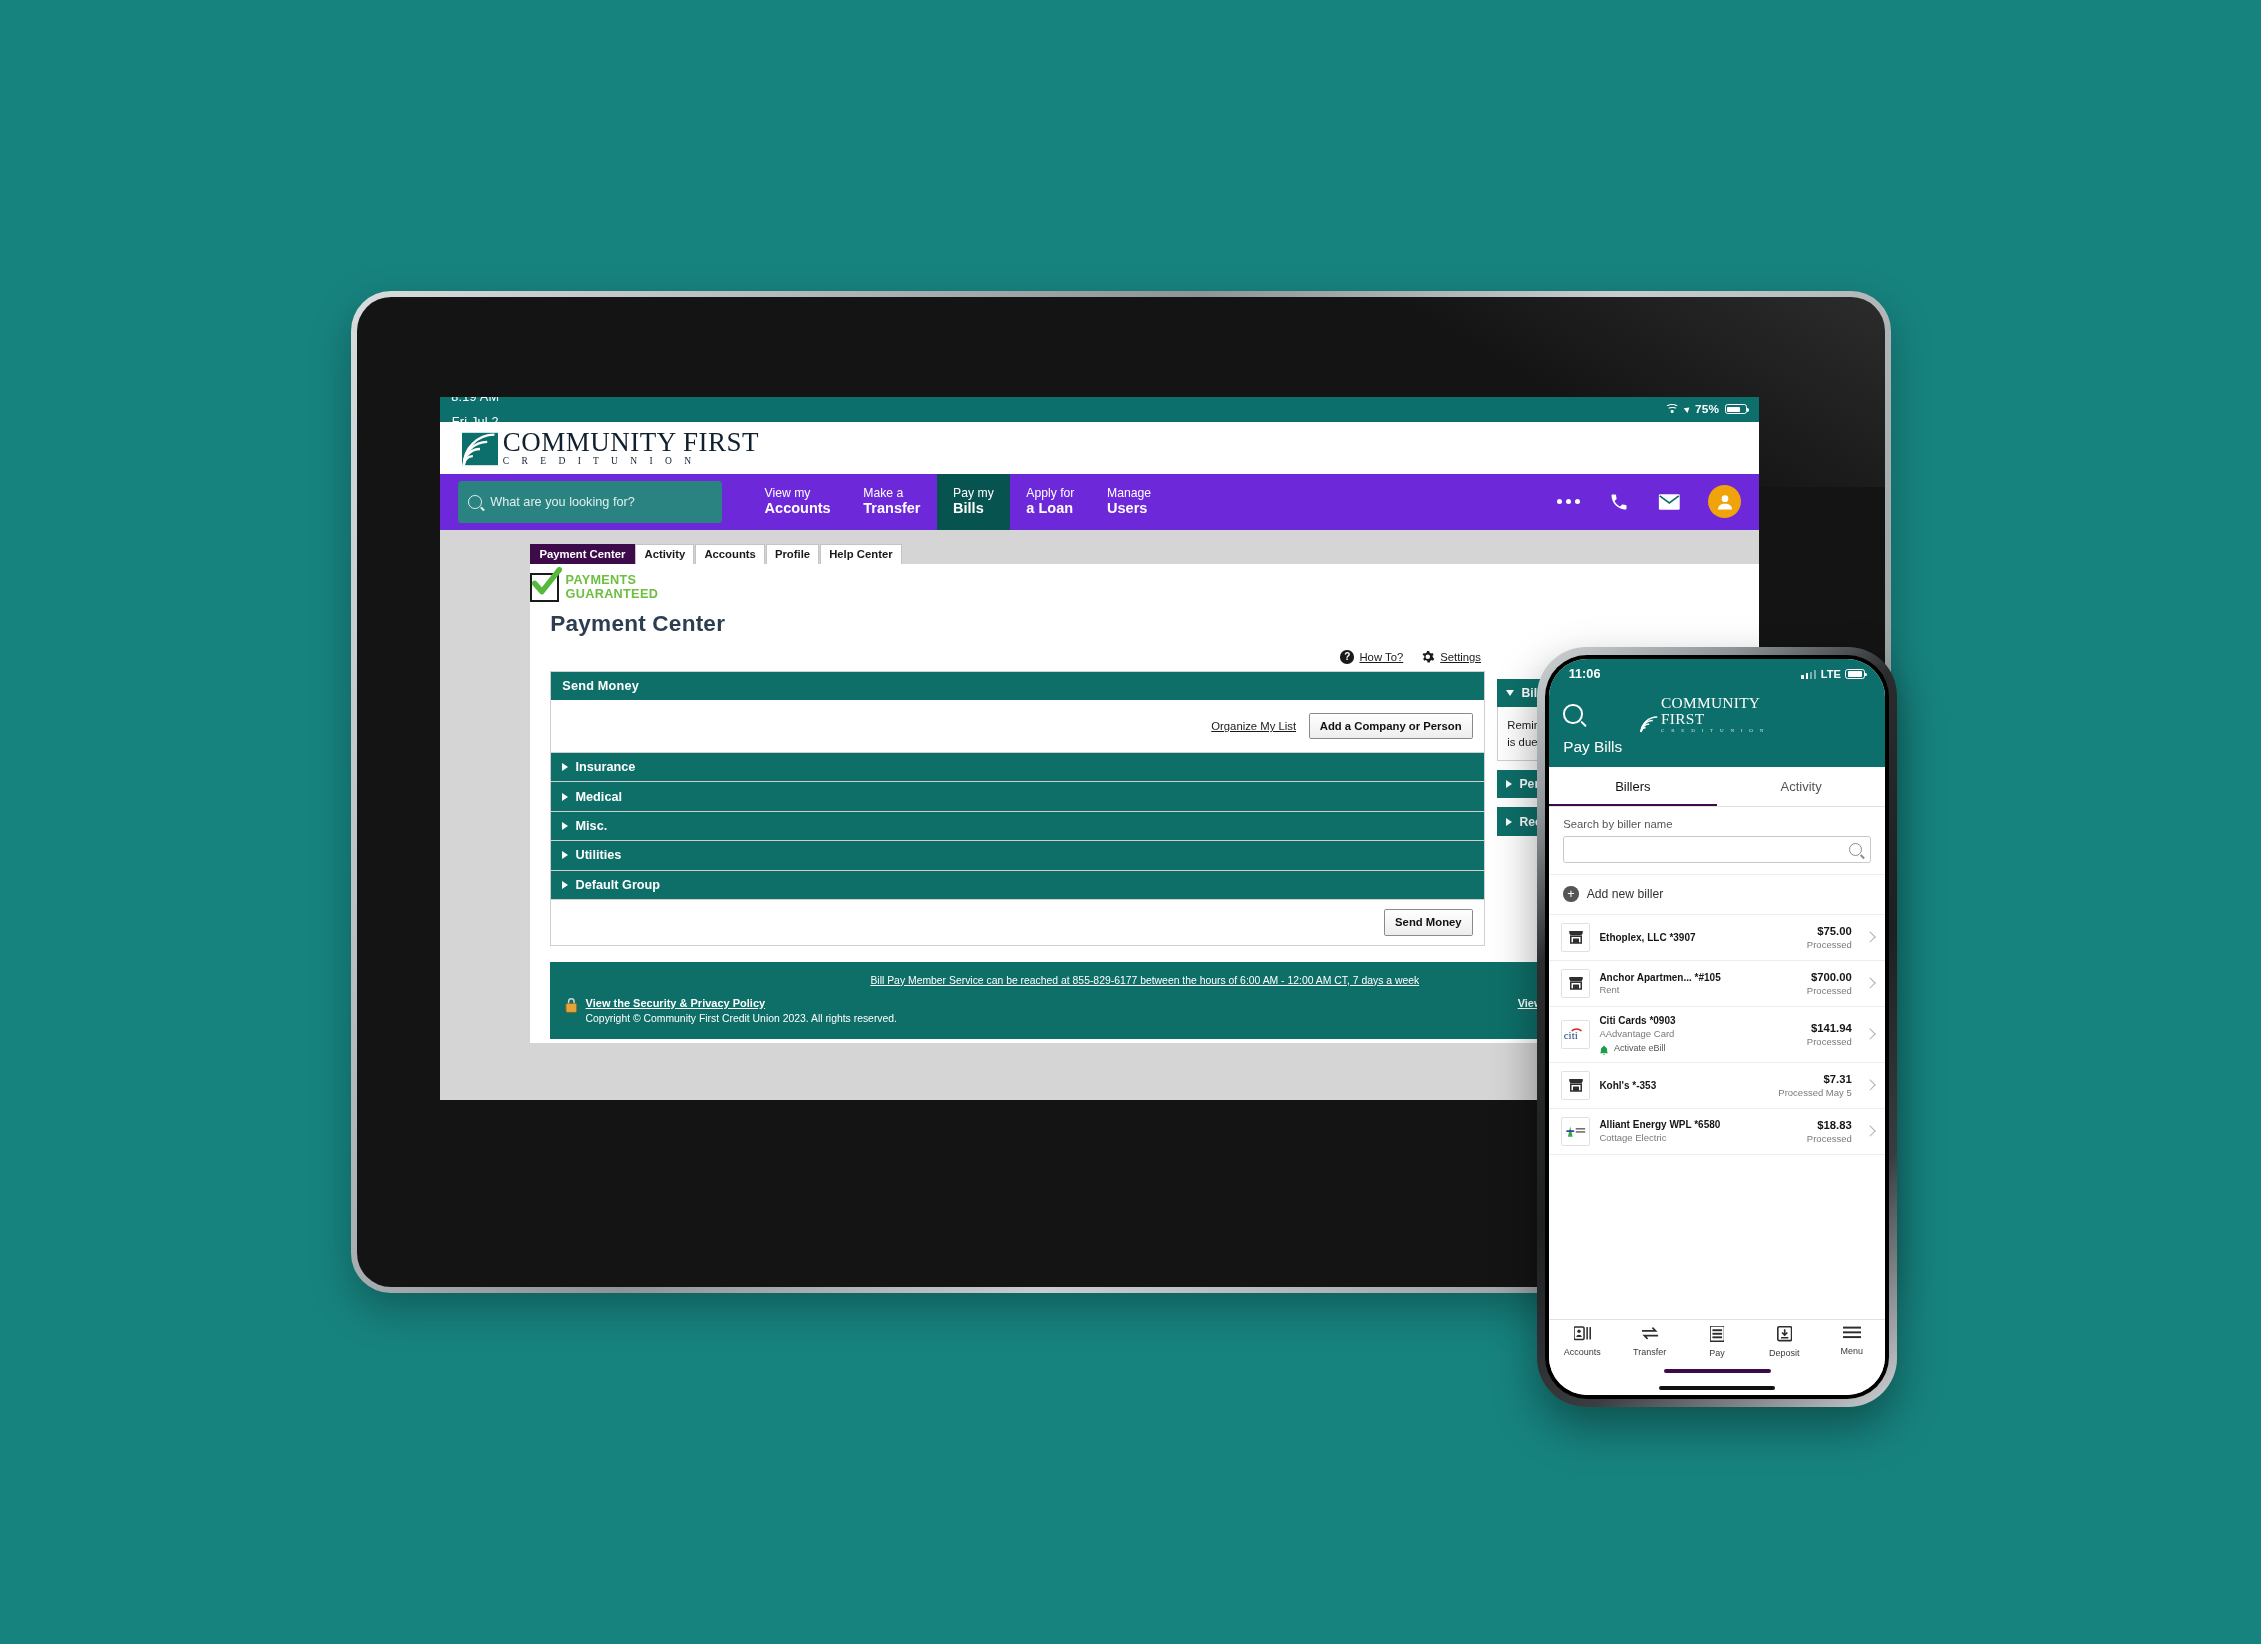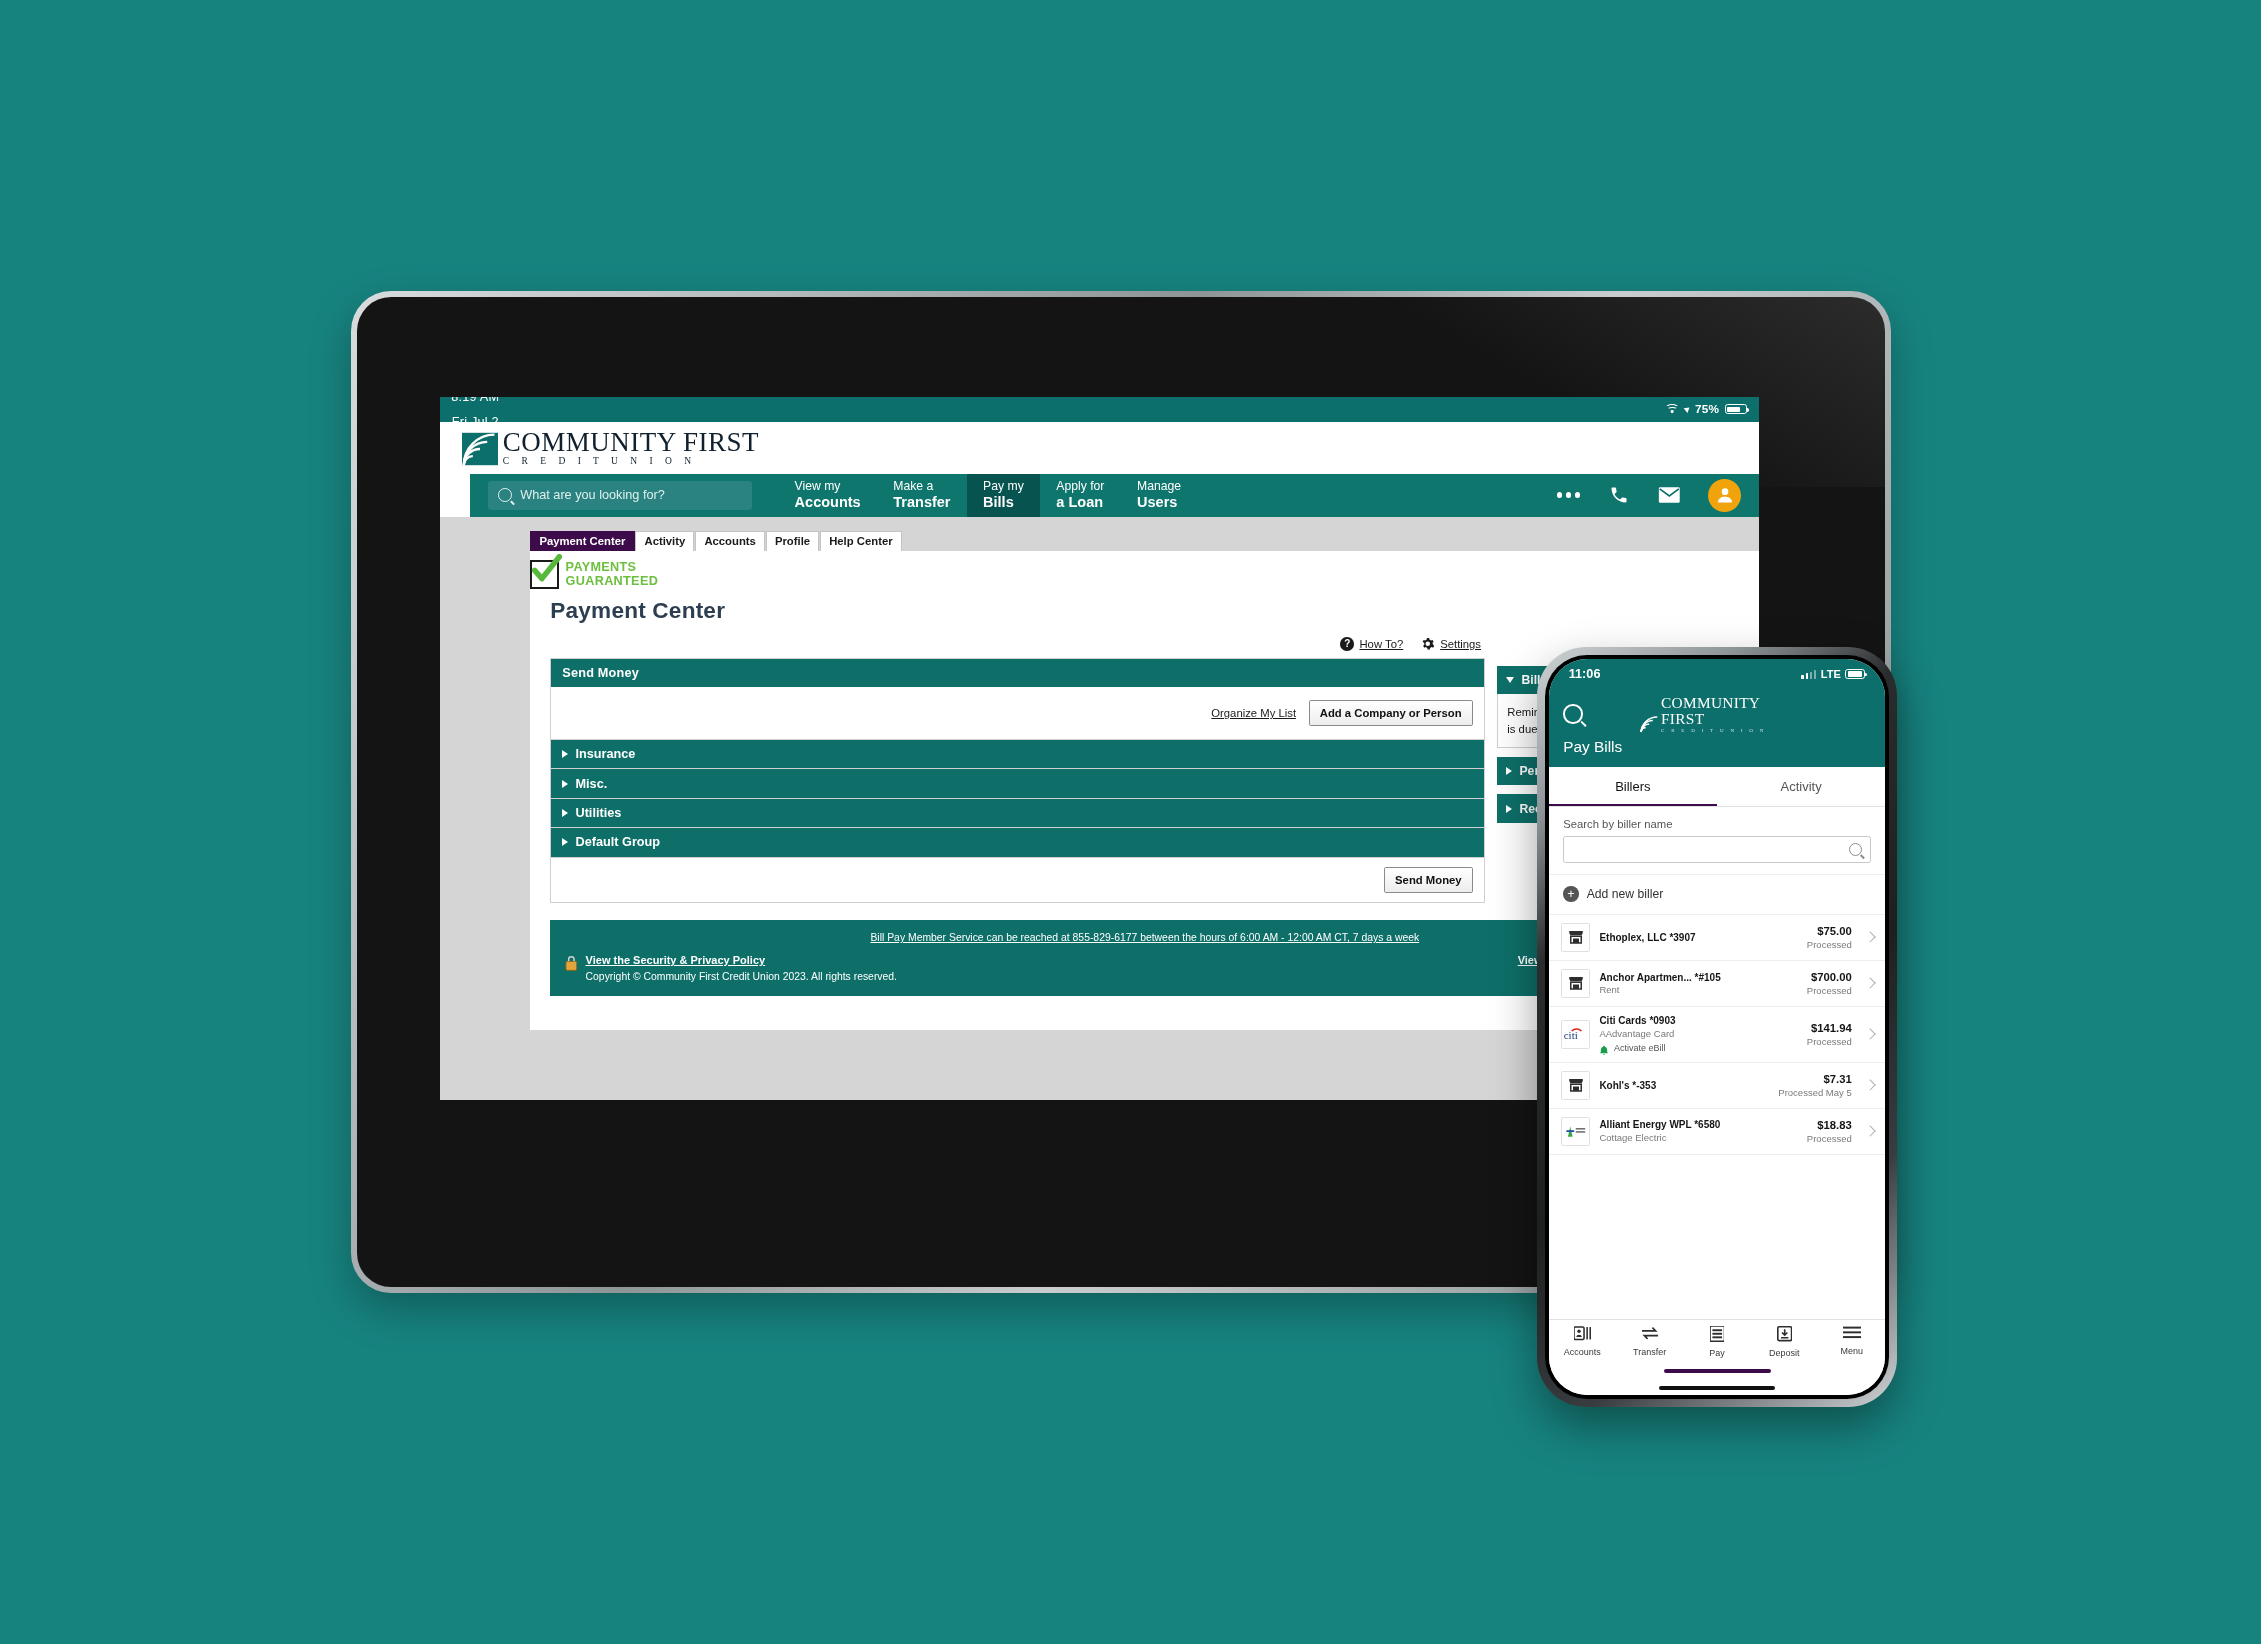--- a/index.html
+++ b/index.html
@@ -55,21 +55,21 @@
   
   .brandbar{height:52px;background:#fff;display:flex;align-items:center;padding-left:22px;}
   .logo-wrap{display:flex;align-items:flex-end;gap:4.5px;}
   .logo-mark{width:36px;height:36px;position:relative;overflow:hidden;}
   .logo-mark svg{display:block;}
   .logo-text{display:flex;flex-direction:column;line-height:1;}
   .logo-main{font-family:"Liberation Serif", serif;font-size:27px;color:#11202e;letter-spacing:0.5px;font-weight:400;}
   .logo-sub{font-family:"Liberation Serif", serif;font-size:9.5px;color:#11202e;letter-spacing:5px;margin-top:1.8px;}
 
   
-  .mainnav{height:43px;background:#0f766e;display:flex;align-items:stretch;position:relative;margin-left:30px;}
+  .mainnav{height:56px;background:#6d28d9;display:flex;align-items:stretch;position:relative;}
   .searchbox{
     margin:7.2px 0 7.2px 18px;width:264px;background:#2a8380;border-radius:3.6px;
     display:flex;align-items:center;gap:8.1px;padding:0 10px;box-sizing:border-box;
     color:#dff0ef;font-size:12.7px;
   }
   .mag{width:11.8px;height:11.8px;border:1.8px solid #dff0ef;border-radius:50%;position:relative;flex:none;}
   .mag::after{content:"";position:absolute;right:-4.5px;bottom:-2.7px;width:5.4px;height:1.8px;background:#dff0ef;transform:rotate(45deg);border-radius:0.9px;}
   .navitems{display:flex;align-items:stretch;margin-left:26px;}
   .navitem{
     padding:0 16.3px;display:flex;flex-direction:column;justify-content:center;
@@ -391,20 +391,24 @@
                       <div class="sendmoney-actions">
                         <span class="link-underline">Organize My List</span>
                         <button class="btn">Add a Company or Person</button>
                       </div>
                     </div>
                   </div>
 
                   <div class="grp">
                     <span class="caret-r"></span>
                     <span>Insurance</span>
+                  </div>
+                  <div class="grp">
+                    <span class="caret-r"></span>
+                    <span>Medical</span>
                   </div>
                   <div class="grp">
                     <span class="caret-r"></span>
                     <span>Misc.</span>
                   </div>
                   <div class="grp">
                     <span class="caret-r"></span>
                     <span>Utilities</span>
                   </div>
                   <div class="grp">

